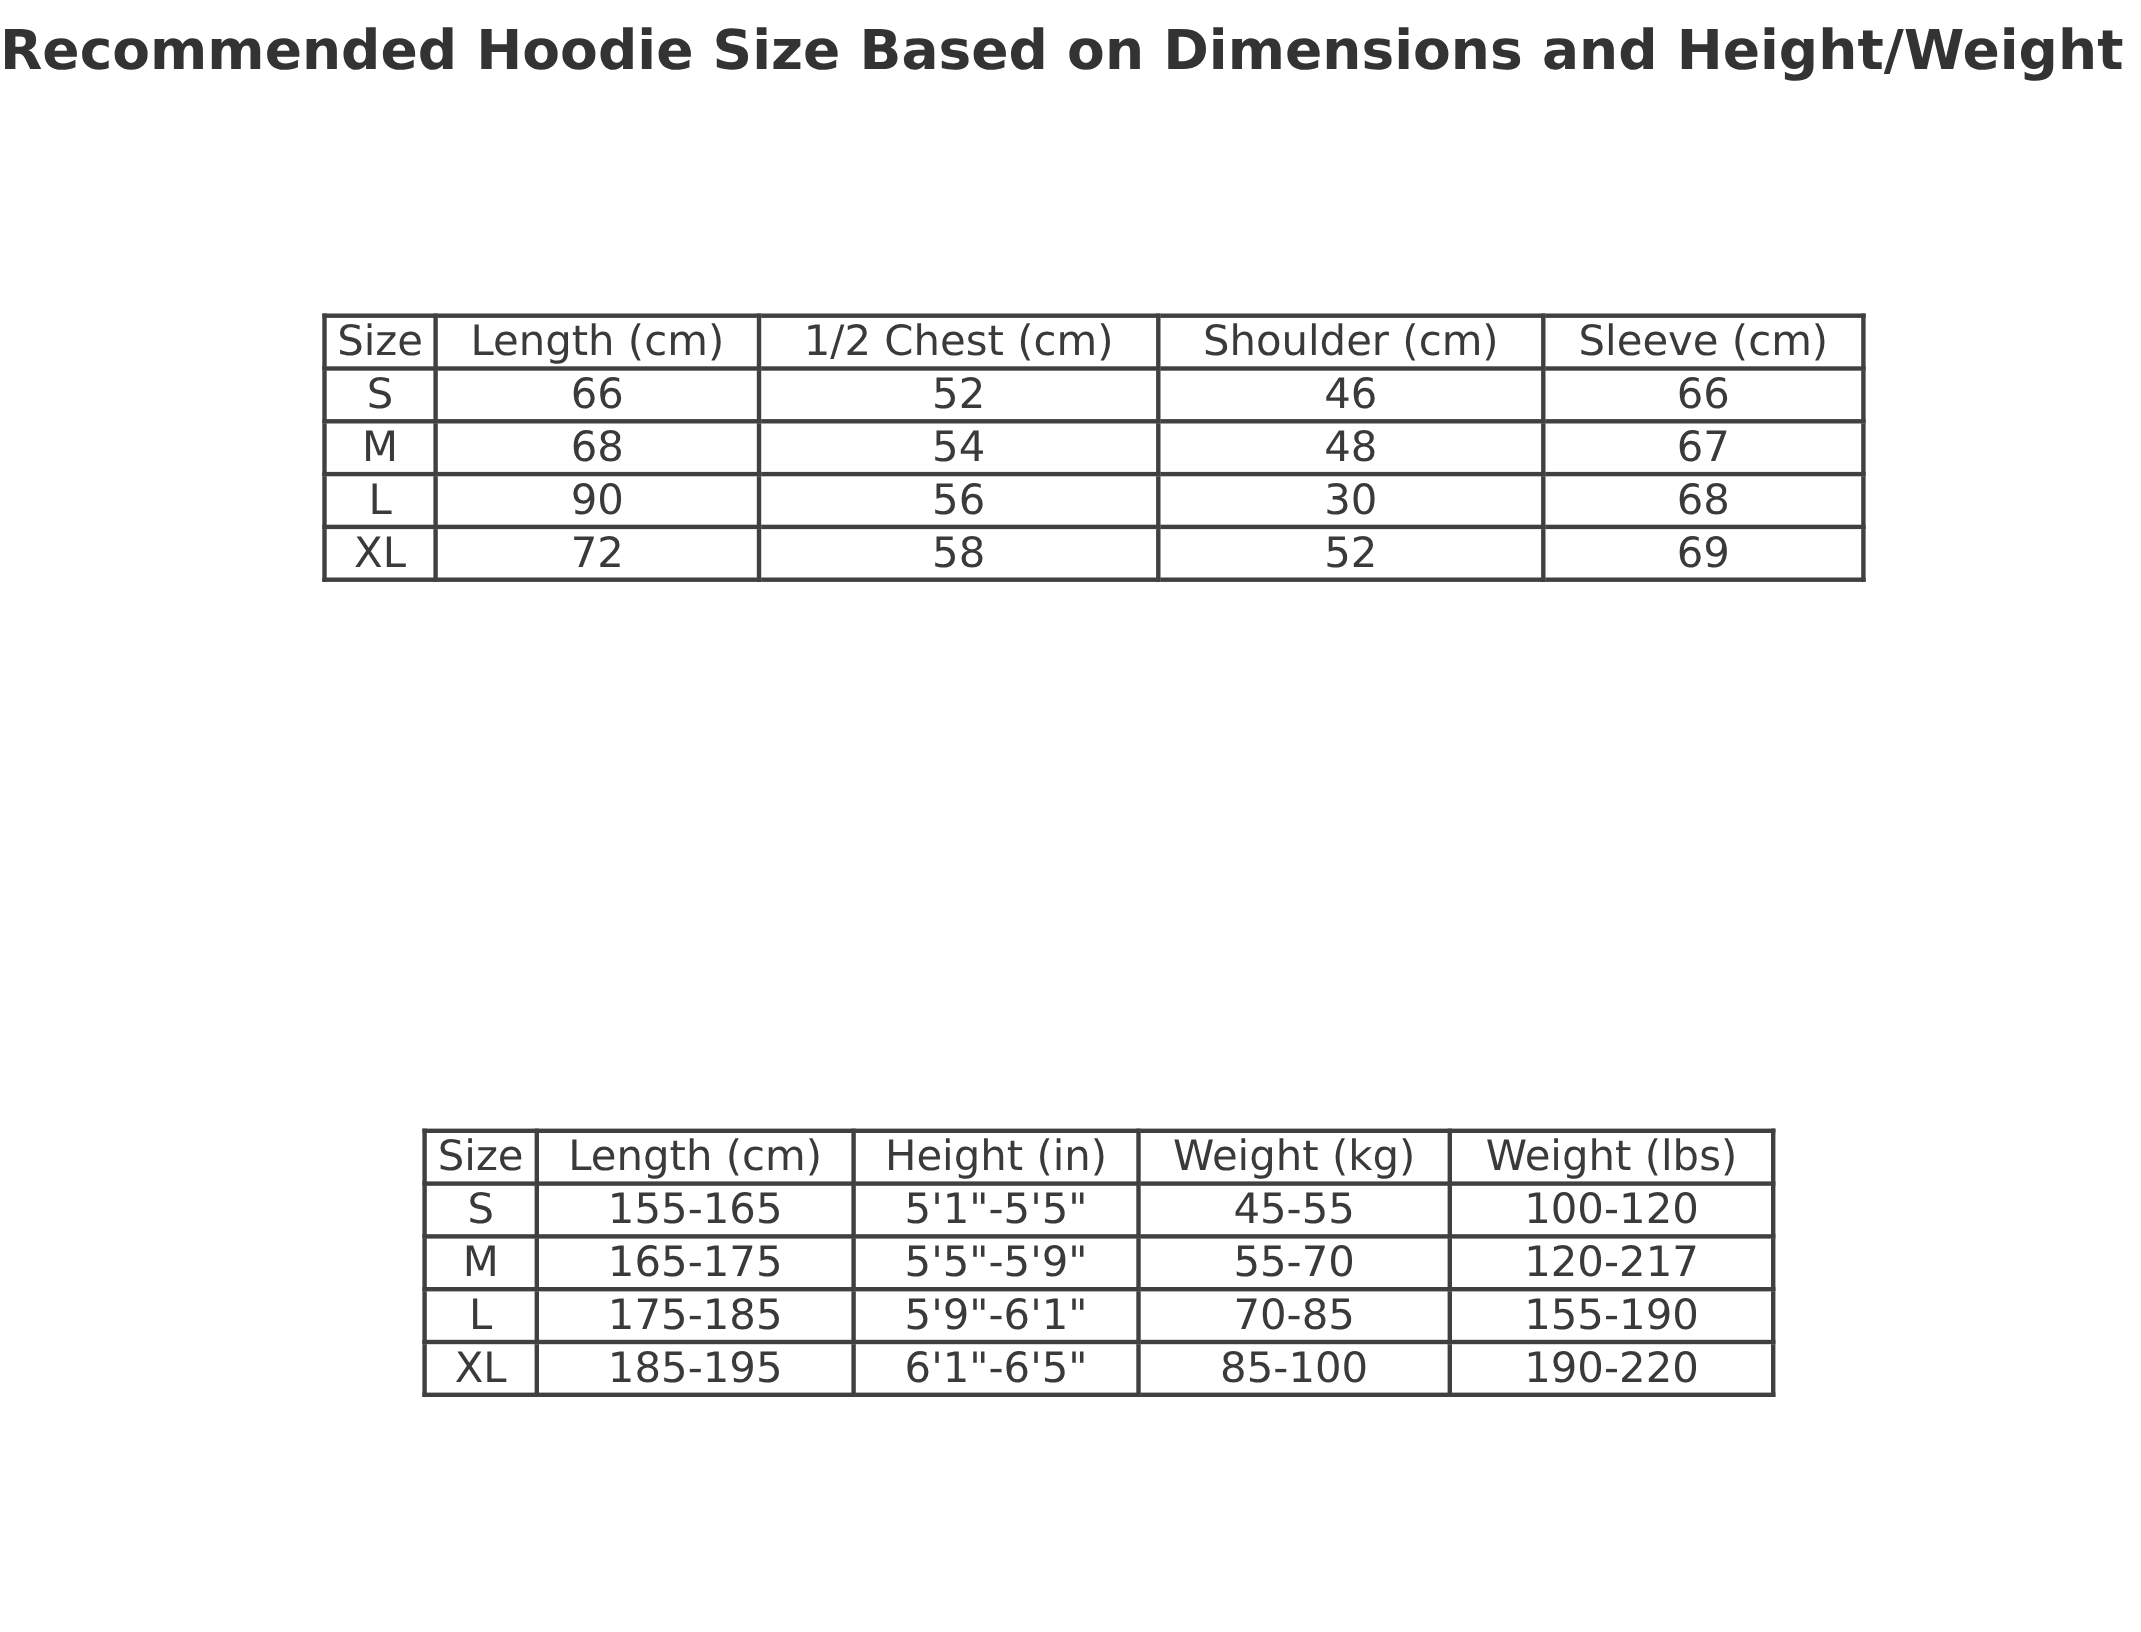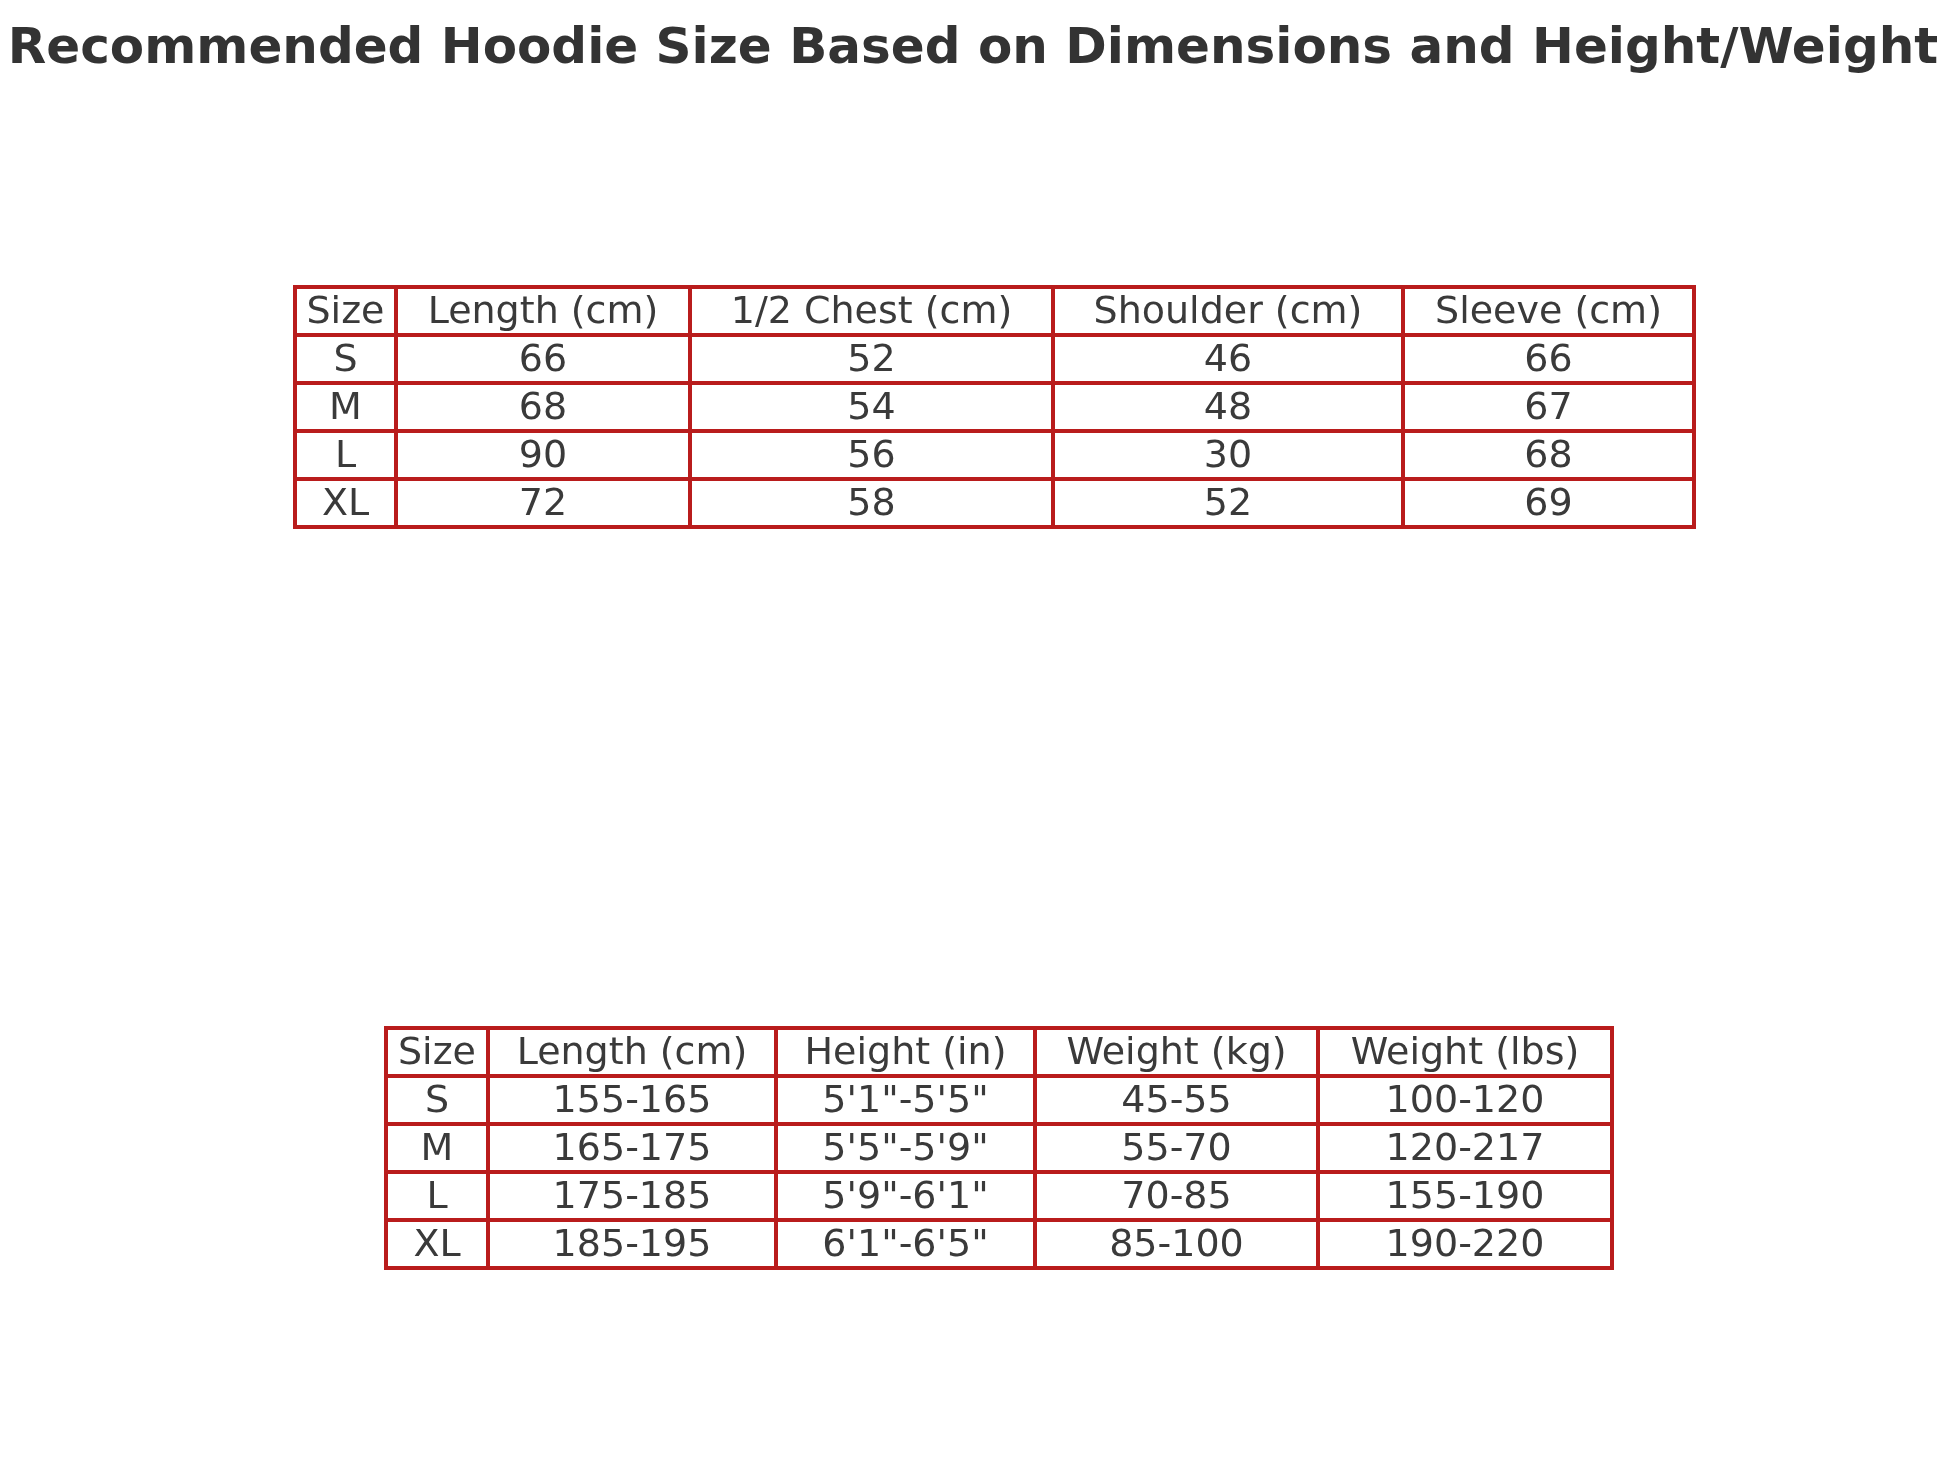--- a/index.html
+++ b/index.html
@@ -14,39 +14,39 @@
     background: #ffffff;
     overflow: hidden;
     font-family: "DejaVu Sans", "Liberation Sans", sans-serif;
   }
   .title {
     position: absolute;
     top: 15px;
     left: 0;
     width: 100%;
     margin: 0;
-    text-align: center;
+    text-align: left;
     font-size: 50px;
     line-height: 1.25;
     font-weight: 700;
     color: #333333;
     white-space: nowrap;
   }
   table.sizing-table {
     position: absolute;
     border-collapse: collapse;
     table-layout: fixed;
     background: #ffffff;
     color: #3a3a3a;
     font-size: 38px;
     line-height: 1.1;
   }
   table.sizing-table th,
   table.sizing-table td {
-    border: 4px solid #b91c1c;
+    border: 4px solid #404040;
     height: 44px;
     padding: 0 6px;
     text-align: center;
     vertical-align: middle;
     font-weight: 400;
     white-space: nowrap;
     overflow: hidden;
   }
   table.table-dimensions {
     left: 293px;

